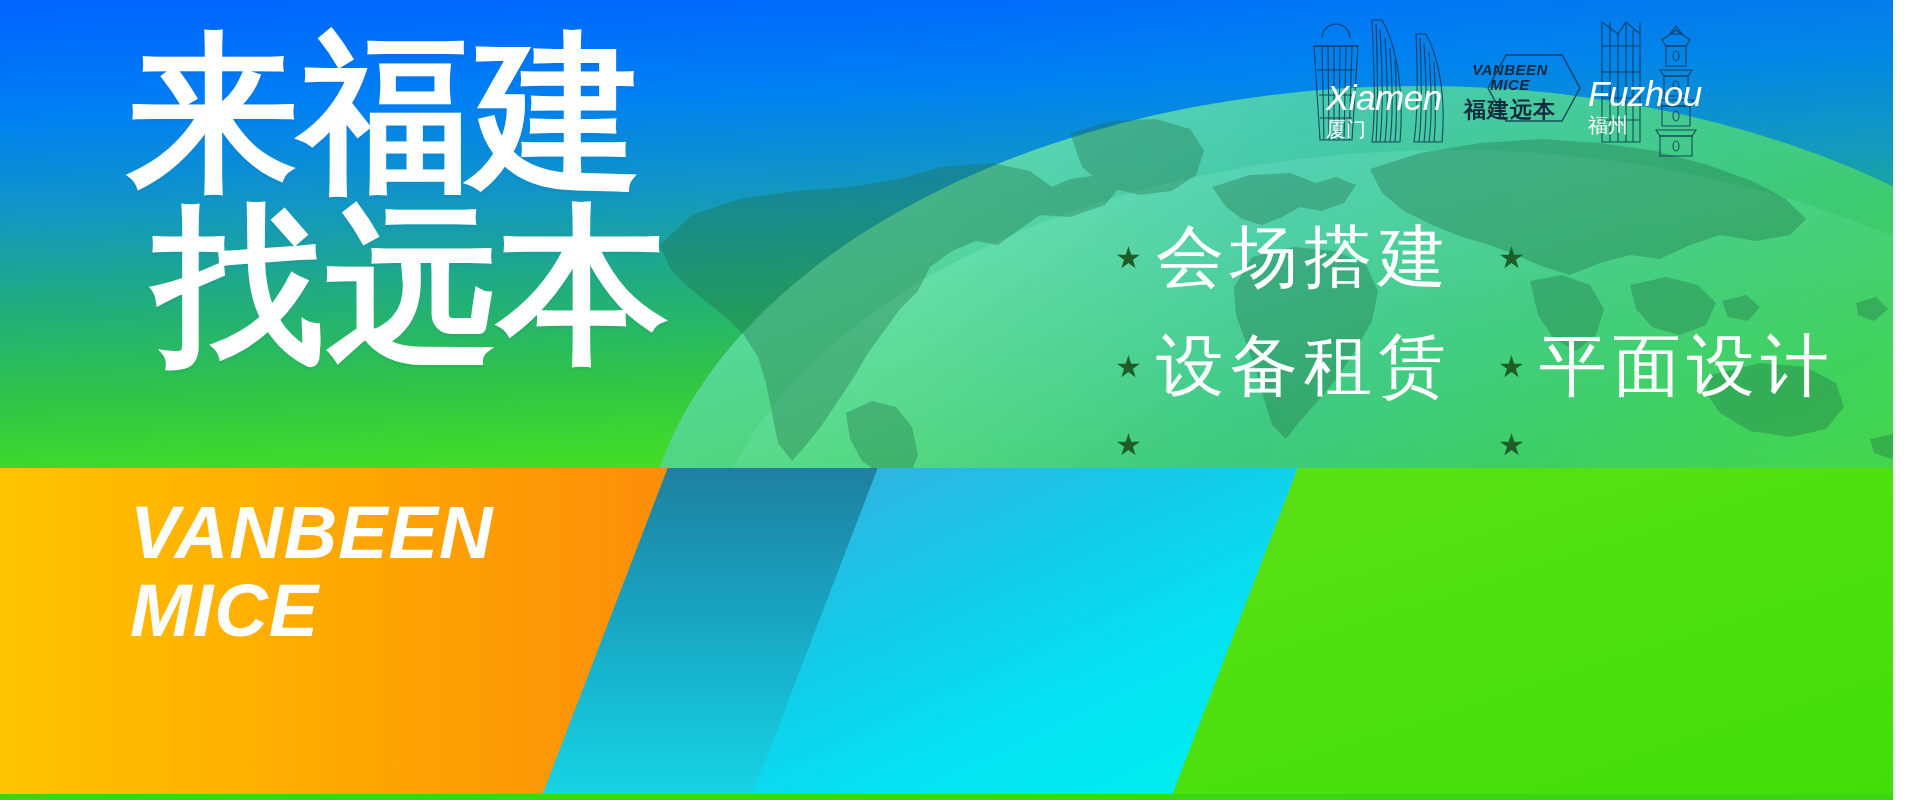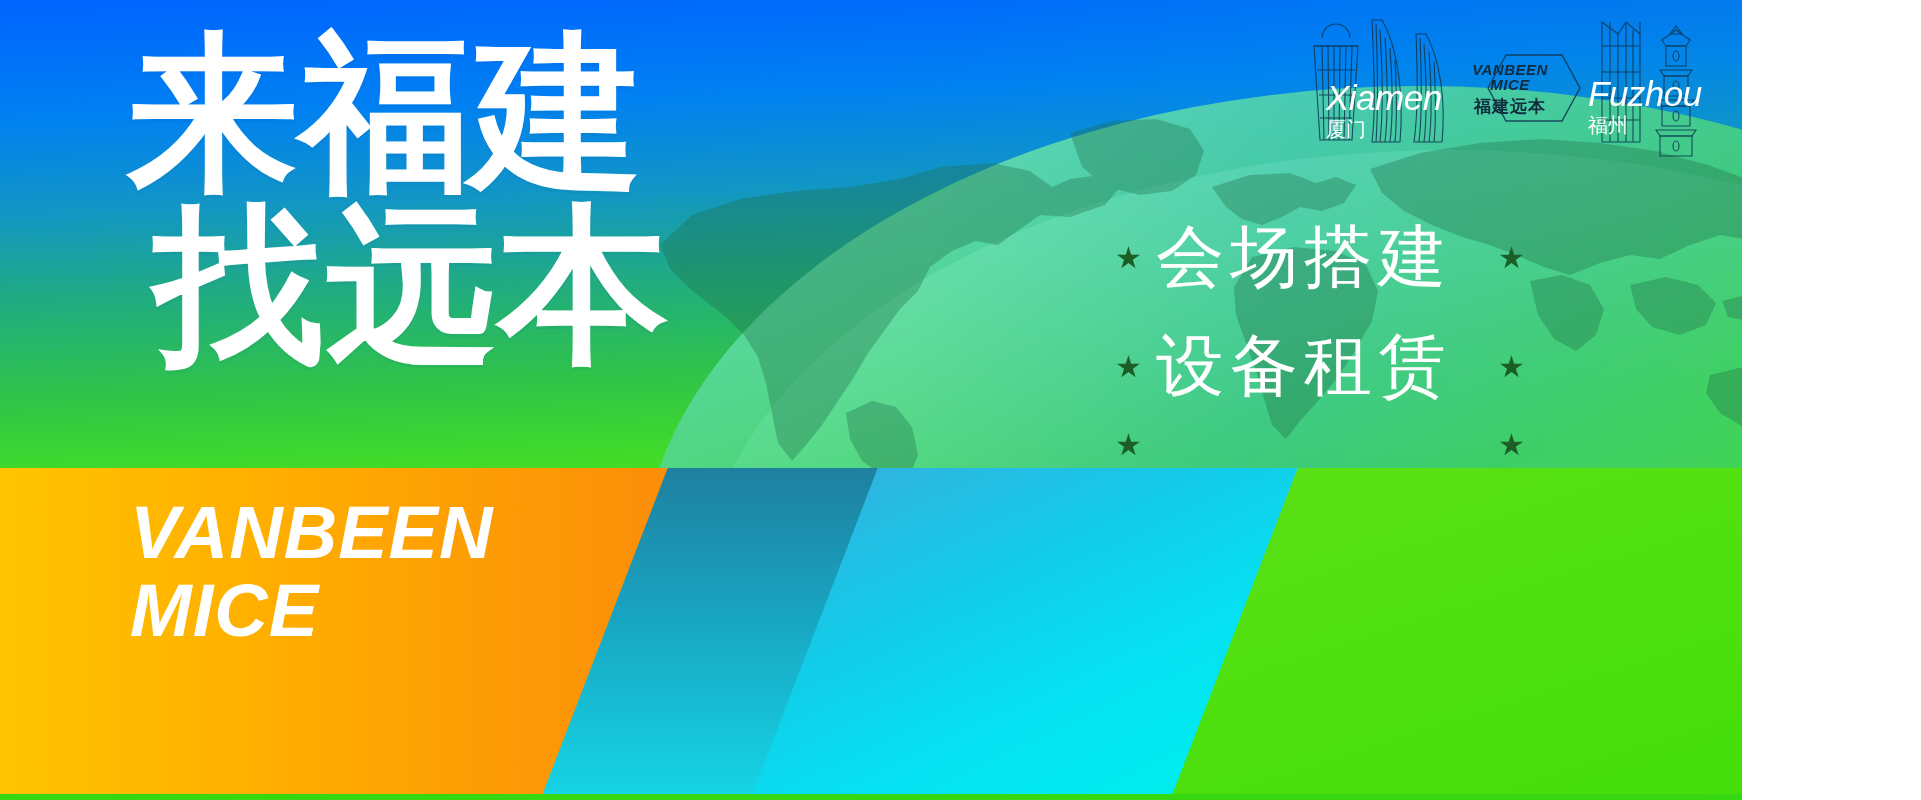--- a/index.html
+++ b/index.html
@@ -1,20 +1,20 @@
 <!DOCTYPE html>
 <html><head>
 <meta charset="utf-8">
 <style>
   * { margin:0; padding:0; box-sizing:border-box; }
   html,body { width:1921px; height:800px; overflow:hidden; background:#fff; }
   body { font-family:"Liberation Sans","DejaVu Sans",sans-serif; }
 
   .banner {
-    position:relative; width:1742px; height:800px; overflow:hidden;
+    position:relative; width:1893px; height:800px; overflow:hidden;
   }
 
   
   .stage {
     position:absolute; left:0; top:0; width:1921px; height:468px;
     overflow:hidden;
     background:linear-gradient(178deg,#0064ff 0%,#0080f2 22%,#1296c4 40%,#20ab83 56%,#2fc34a 74%,#3fd92c 88%,#4ee317 100%);
   }
   .stage-right-wash {
     position:absolute; inset:0;
@@ -72,21 +72,21 @@
   .city-label { position:absolute; color:#fff; font-style:italic; z-index:9; }
   .city-label .en { display:block; font-size:35px; font-weight:400; letter-spacing:-.5px; line-height:1; }
   .city-label .cn { display:block; font-size:20px; font-style:normal; font-weight:400; line-height:1.15; margin-top:3px;
                     font-family:"DejaVu Sans","Liberation Sans",sans-serif; }
   .city-xiamen { left:1326px; top:80px; }
   .city-fuzhou { left:1588px; top:76px; }
 
   .hex-logo { position:absolute; left:1450px; top:62px; z-index:9; width:120px; text-align:center; color:#0f2b3d; }
   .hex-logo .l1 { font-size:15px; font-weight:900; font-style:italic; letter-spacing:.5px; line-height:1.02; }
   .hex-logo .l2 { font-size:15px; font-weight:900; font-style:italic; letter-spacing:.5px; line-height:1.02; }
-  .hex-logo .l3 { font-size:17px; font-weight:700; letter-spacing:1px; margin-top:2px;
+  .hex-logo .l3 { font-size:22px; font-weight:700; letter-spacing:1px; margin-top:2px;
                   font-family:"DejaVu Sans","Liberation Sans",sans-serif; }
 
   
   .bottombar {
     position:absolute; left:0; top:468px; width:1921px; height:332px; overflow:hidden;
     background:linear-gradient(90deg,#ffc400 0%,#ffae00 14%,#fb8f08 34%,#f86e0d 52%,#f5610f 62%);
   }
   .band { position:absolute; top:-6px; height:344px; }
   .band-teal {
     left:670px; width:420px;
@@ -175,20 +175,21 @@
       </div>
       <div class="svc">
         <span class="star">★</span>
       </div>
       <div class="svc">
         <span class="star">★</span>
         <span class="txt">设备租赁</span>
       </div>
       <div class="svc">
         <span class="star">★</span>
+        <span class="txt">平面设计</span>
       </div>
       <div class="svc">
         <span class="star">★</span>
       </div>
       <div class="svc">
         <span class="star">★</span>
       </div>
     </div>
 
     <div class="brandstrip">

